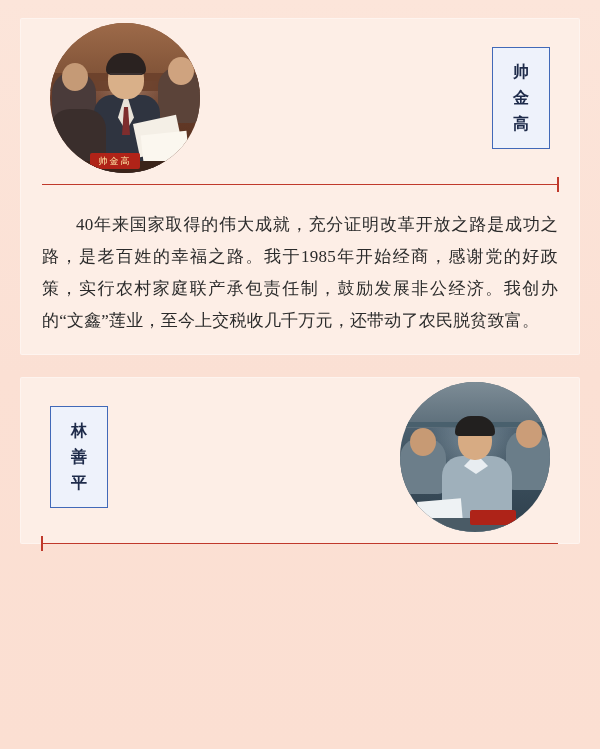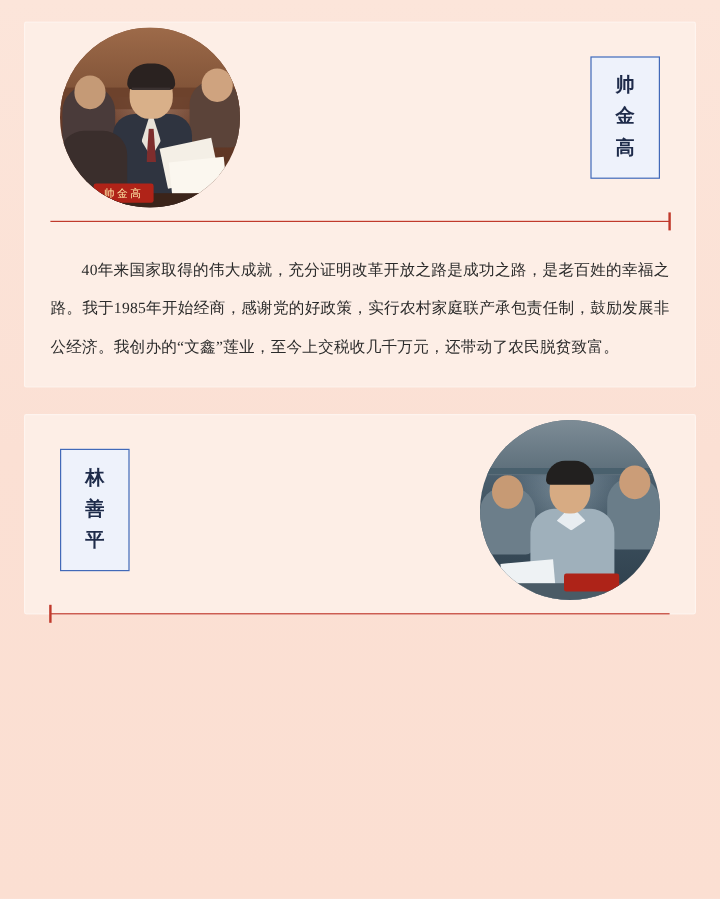--- a/index.html
+++ b/index.html
@@ -74,21 +74,21 @@
   .p1 .body-main { left:44px; top:72px; width:66px; height:78px; border-radius:18px 18px 0 0; background:#2f3440; }
   .p1 .shirt { left:68px; top:74px; width:16px; height:34px; background:#e8e2d8; transform:rotate(0deg); clip-path:polygon(40% 0,60% 0,100% 60%,50% 100%,0 60%); }
   .p1 .tie { left:72px; top:84px; width:8px; height:28px; background:#7e2d2d; clip-path:polygon(25% 0,75% 0,100% 100%,0 100%); }
   .p1 .paper { left:86px; top:96px; width:44px; height:34px; background:#f4efe6; transform:rotate(-12deg); }
   .p1 .paper2 { left:92px; top:110px; width:46px; height:28px; background:#fbf7ef; transform:rotate(-6deg); }
   .p1 .p-left { left:2px; top:48px; width:44px; height:52px; border-radius:22px 22px 10px 10px; background:#4a3b3a; }
   .p1 .p-left-head { left:12px; top:40px; width:26px; height:28px; border-radius:50%; background:#c59a76; }
   .p1 .p-left2 { left:0px; top:86px; width:56px; height:64px; border-radius:20px 20px 0 0; background:#3a2e2c; }
   .p1 .p-right { left:108px; top:44px; width:42px; height:56px; border-radius:20px 20px 8px 8px; background:#5b4339; }
   .p1 .p-right-head { left:118px; top:34px; width:26px; height:28px; border-radius:50%; background:#cfa37f; }
-  .p1 .redname { left:28px; top:130px; width:50px; height:16px; background:#b02318; border-radius:2px; }
+  .p1 .redname { left:40px; top:130px; width:50px; height:16px; background:#b02318; border-radius:2px; }
   .p1 .redname span { color:#ffe9a8; font-size:9px; line-height:16px; display:block; text-align:center; letter-spacing:2px; }
   .p1 .desk { left:0; top:138px; width:150px; height:12px; background:#3b241a; }
   
   .p2 .wall { left:0; top:0; width:150px; height:46px; background:linear-gradient(180deg,#7d8c96,#5b6d79); }
   .p2 .wall-line { left:0; top:40px; width:150px; height:5px; background:#49606d; }
   .p2 .head-main { left:58px; top:40px; width:34px; height:38px; border-radius:48%; background:#d7ab83; }
   .p2 .hair-main { left:55px; top:34px; width:40px; height:20px; border-radius:20px 20px 5px 5px; background:#22201f; }
   .p2 .body-main { left:42px; top:74px; width:70px; height:76px; border-radius:20px 20px 0 0; background:#9fb0bb; }
   .p2 .collar { left:64px; top:74px; width:24px; height:18px; background:#e8edf1; clip-path:polygon(40% 0,60% 0,100% 55%,50% 100%,0 55%); }
   .p2 .p-left { left:0px; top:56px; width:46px; height:56px; border-radius:20px 20px 8px 8px; background:#6c7e8a; }
@@ -133,21 +133,21 @@
     width: 2px;
     height: 15px;
     background: #c0392b;
   }
   .rule.left-cap::after {
     right: auto;
     left: -1px;
   }
   .body-text {
     font-family: "Liberation Serif", serif;
-    font-size: 13px;
+    font-size: 17px;
     line-height: 32px;
     color: #2b2b2b;
     text-align: justify;
     text-indent: 2em;
     margin: 10px 0 0 0;
     letter-spacing: 0.2px;
   }
 </style>
 </head>
 <body>

